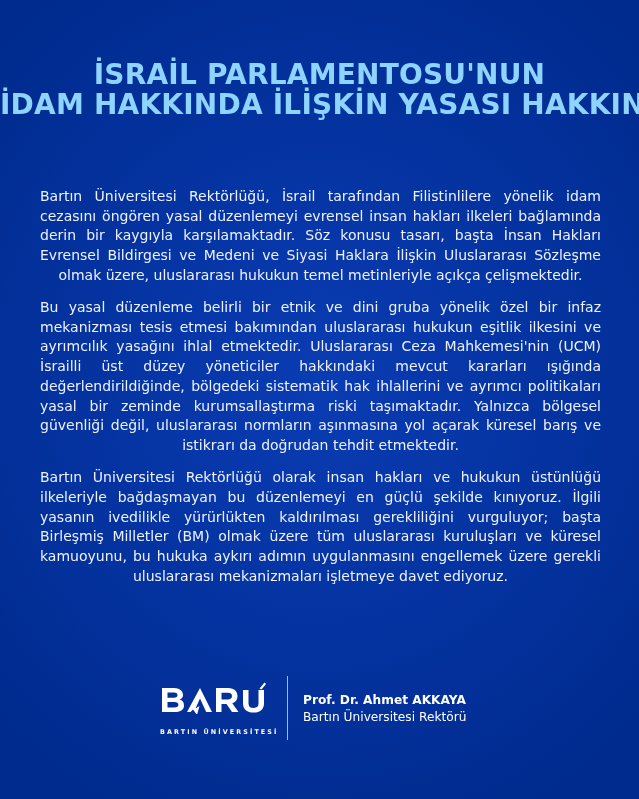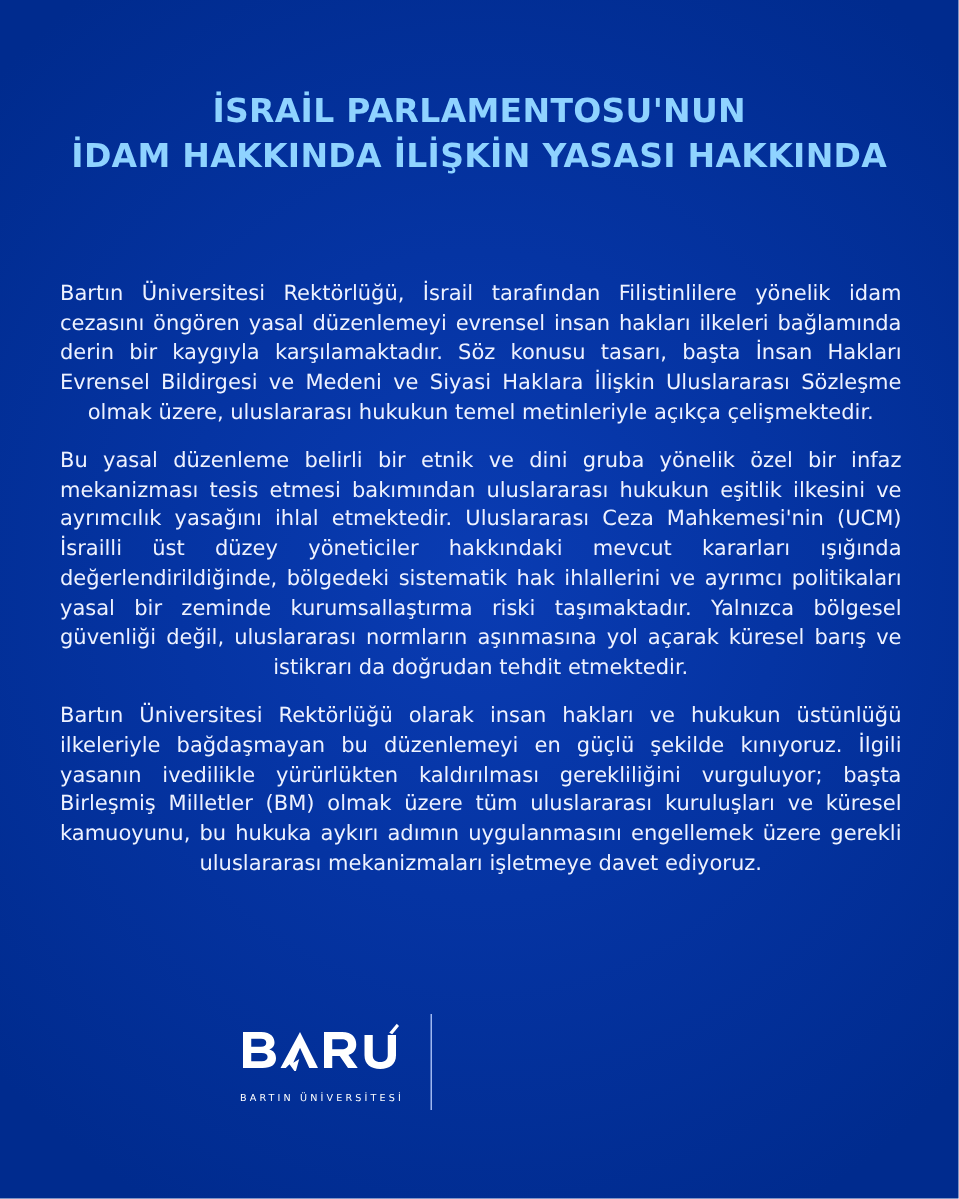--- a/index.html
+++ b/index.html
@@ -10,21 +10,21 @@
       position: relative;
       color: #eef2ff;
     }
     .page { position: absolute; inset: 0; }
     .title {
       position: absolute; left: 0; right: 0; top: 60px;
       text-align: center;
       color: #8fd3ff;
       font-family: "DejaVu Sans", sans-serif;
       font-weight: bold;
-      font-size: 22px;
+      font-size: 28px;
       line-height: 30px;
       letter-spacing: 0.2px;
     }
     .title div { white-space: nowrap; }
     .body {
       position: absolute; left: 40px; width: 561px; top: 187px;
       font-family: "DejaVu Sans", sans-serif;
       font-size: 14px;
       line-height: 19.7px;
       color: #eef2ff;
@@ -39,21 +39,21 @@
     }
     .logo {
       position: absolute; left: 160px; top: 6px; width: 114px; height: 54px;
     }
     .logo-word {
       position: absolute; left: 0; top: 0; width: 114px; height: 32px;
     }
     .logo-sub {
       position: absolute; left: 0; top: 46px; width: 114px;
       font-family: "DejaVu Sans", sans-serif;
-      font-weight: normal;
+      font-weight: bold;
       font-size: 6.4px;
       letter-spacing: 2.1px;
       color: #ffffff;
       white-space: nowrap;
     }
     .divider {
       position: absolute; left: 287px; top: 0; width: 1px; height: 64px;
       background: #9fb8f0;
     }
     .sign {
@@ -96,15 +96,19 @@
         <path d="M56 6 H68 C75 6 77.5 10 77.5 14.3 C77.5 17.8 75.5 20.3 72.3 21.3 L78.5 30 H72 L66.5 22 H61.5 V30 H56 Z M61.5 10.8 V17.5 H67.8 C70.5 17.5 72 16.3 72 14.1 C72 12 70.5 10.8 67.8 10.8 Z" fill="#ffffff"></path>
 
         <path d="M83 8 H88.5 V21.5 C88.5 24.5 90.3 26 93.5 26 C96.7 26 98.5 24.5 98.5 21.5 V8 H104 V21.5 C104 27.5 99.8 30.6 93.5 30.6 C87.2 30.6 83 27.5 83 21.5 Z" fill="#ffffff"></path>
         <path d="M99.5 6.5 L104.5 0.5 L106 2 L101.5 7.5 Z" fill="#ffffff"></path>
       </svg>
       <div class="logo-sub">BARTIN ÜNİVERSİTESİ</div>
     </div>
 
     <div class="divider"></div>
 
+    <div class="sign">
+      <div class="sign-name">Prof. Dr. Ahmet AKKAYA</div>
+      <div class="sign-role">Bartın Üniversitesi Rektörü</div>
+    </div>
   </div>
 
 </div>
 
 </body></html>

